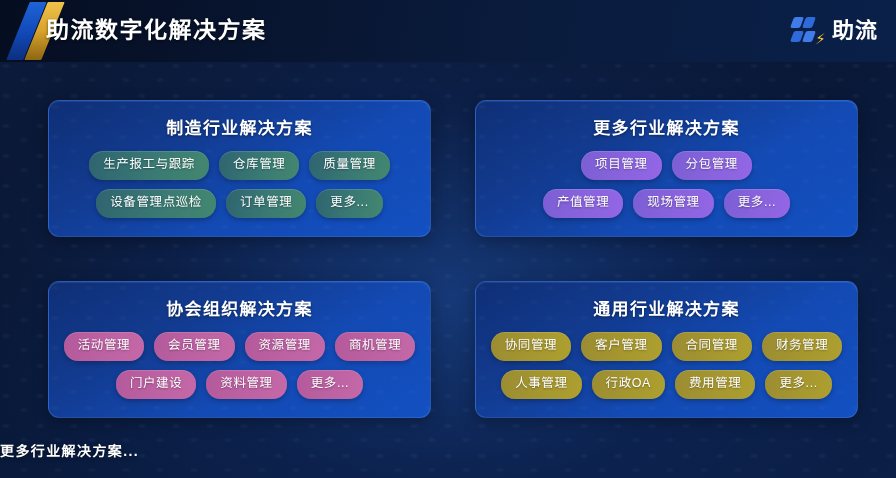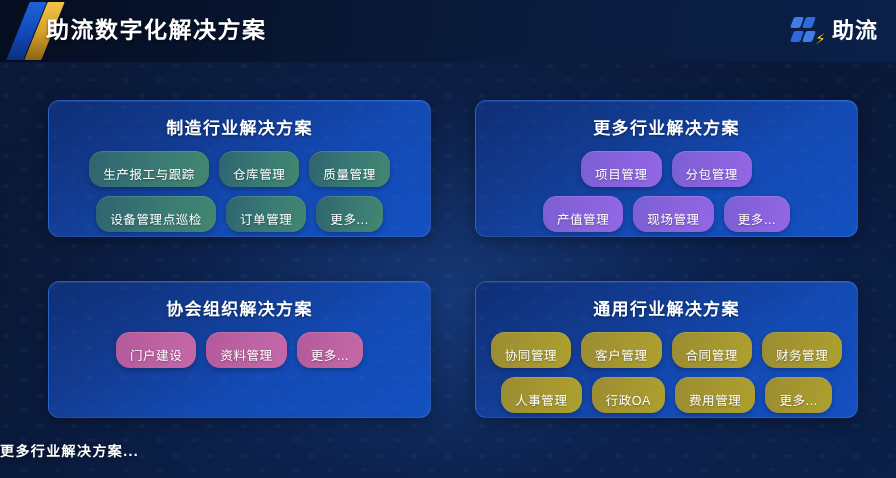--- a/index.html
+++ b/index.html
@@ -181,23 +181,23 @@
     padding: 0 16px;
     z-index: 2;
   }
   .pill-row {
     display: flex;
     justify-content: center;
     gap: 10px;
     margin-bottom: 9px;
   }
   .pill {
-    height: 36px;
+    height: 29px;
     line-height: 27px;
-    padding: 11px 14px;
+    padding: 0 14px;
     border-radius: 14px;
     font-size: 12.5px;
     color: #ffffff;
     letter-spacing: 0.6px;
     white-space: nowrap;
     text-align: center;
     box-shadow: 0 2px 5px rgba(0,0,0,0.25), inset 0 1px 0 rgba(255,255,255,0.13);
     text-shadow: 0 1px 2px rgba(0,0,0,0.35);
     box-sizing: border-box;
   }
@@ -276,20 +276,26 @@
           <div class="pill">现场管理</div>
           <div class="pill">更多...</div>
         </div>
       </div>
     </div>
 
     <div class="card card-assoc">
       <div class="card-title">协会组织解决方案</div>
       <div class="pill-rows">
         <div class="pill-row">
+          <div class="pill">活动管理</div>
+          <div class="pill">会员管理</div>
+          <div class="pill">资源管理</div>
+          <div class="pill">商机管理</div>
+        </div>
+        <div class="pill-row">
           <div class="pill">门户建设</div>
           <div class="pill">资料管理</div>
           <div class="pill">更多...</div>
         </div>
       </div>
     </div>
 
     <div class="card card-gen">
       <div class="card-title">通用行业解决方案</div>
       <div class="pill-rows">

